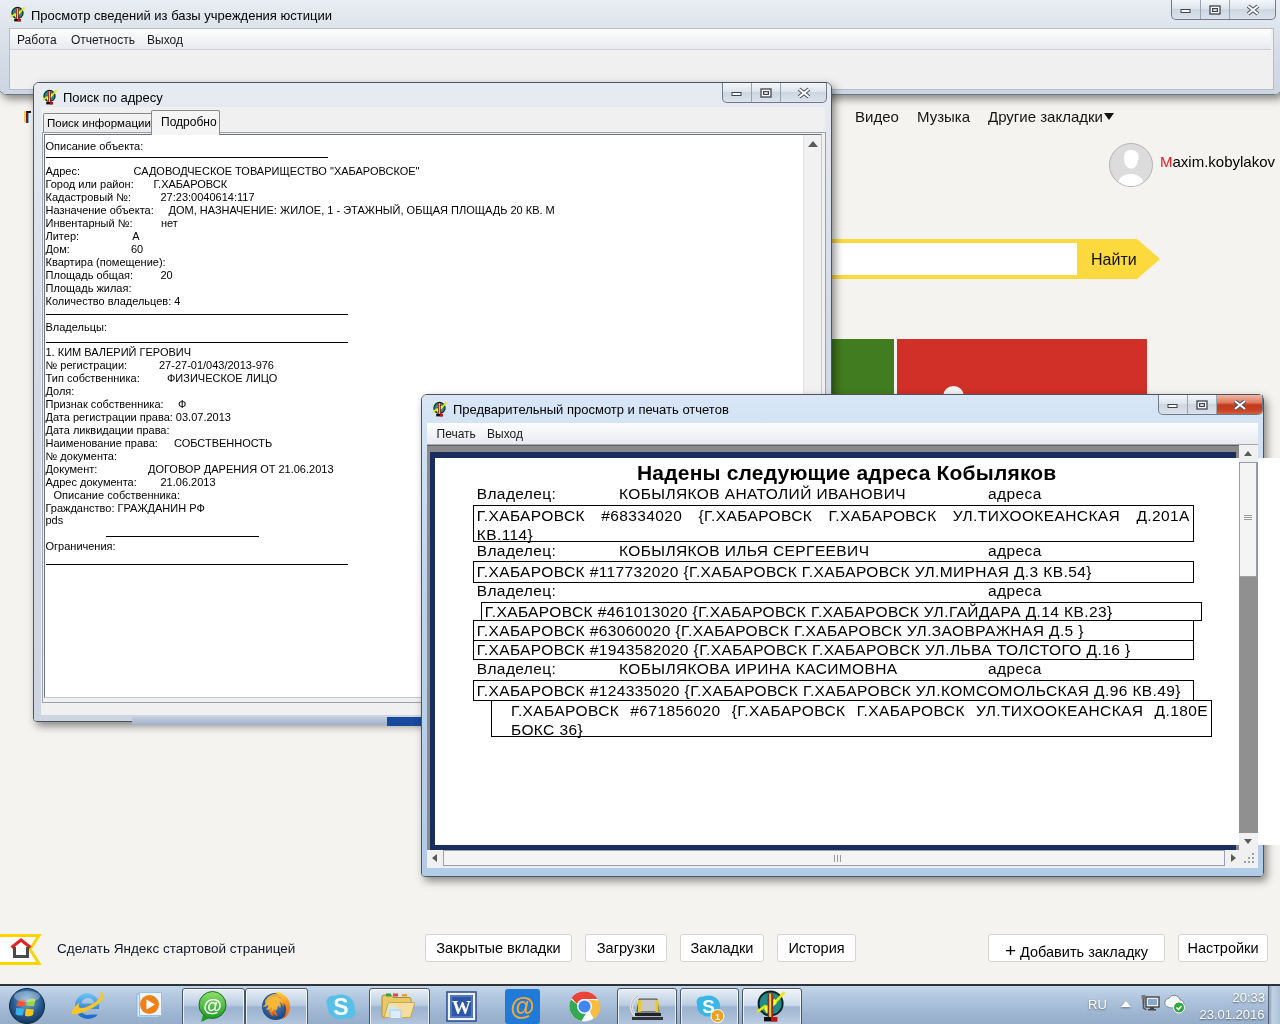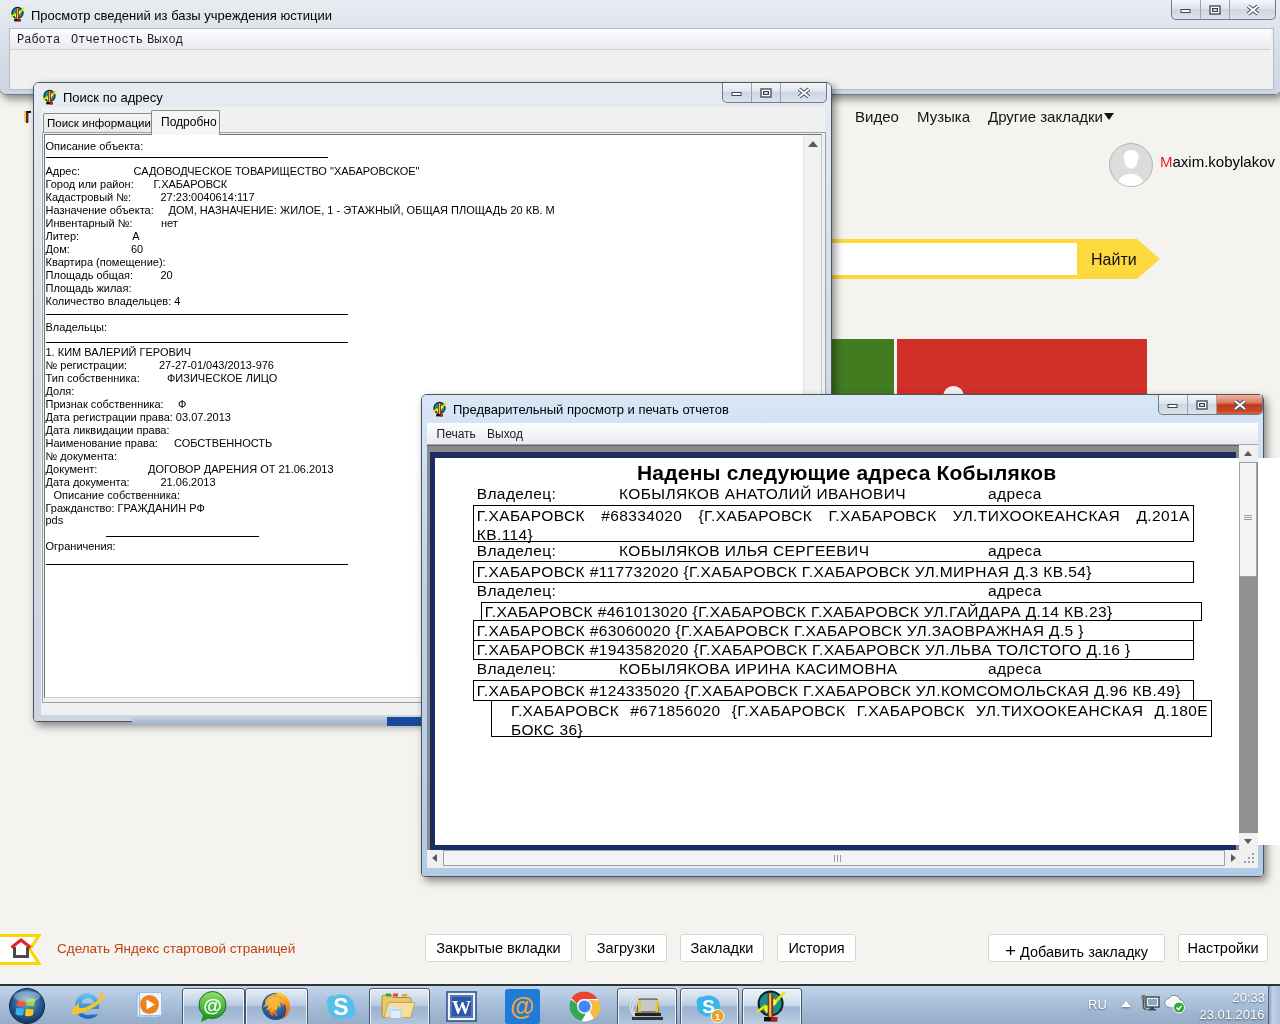--- a/index.html
+++ b/index.html
@@ -63,21 +63,21 @@
   <div class="abs" style="left:897px;top:339px;width:250px;height:60px;background:#d03028;"></div>
   <div class="abs" style="left:943px;top:386px;width:21px;height:13px;border-radius:11px 11px 0 0;background:#f2f2f2;"></div>
 
   <div class="abs" style="left:0px;top:934px;width:47px;height:31px;">
     <svg width="47" height="31" viewBox="0 0 47 31">
       <path d="M-3 1.5 L39 1.5 L30 15.5 L39 29.5 L-3 29.5 Z" fill="#fff" stroke="#fcd400" stroke-width="3"></path>
       <path d="M11.5 13.5 L21 6 L30.5 13.5" fill="none" stroke="#e82020" stroke-width="3"></path>
       <path d="M14.5 13 L14.5 22.5 L27.5 22.5 L27.5 13" fill="none" stroke="#4a4a4a" stroke-width="3"></path>
     </svg>
   </div>
-  <div class="abs" style="left:57px;top:941px;font-size:13.5px;color:#c2410c;">Сделать Яндекс стартовой страницей</div>
+  <div class="abs" style="left:57px;top:941px;font-size:13.5px;color:#0f172a;">Сделать Яндекс стартовой страницей</div>
   <div class="tbtn" style="left:425px;top:934px;width:147px;"><span>Закрытые вкладки</span></div>
   <div class="tbtn" style="left:585px;top:934px;width:82px;"><span>Загрузки</span></div>
   <div class="tbtn" style="left:680px;top:934px;width:84px;"><span>Закладки</span></div>
   <div class="tbtn" style="left:777px;top:934px;width:79px;"><span>История</span></div>
   <div class="tbtn" style="left:988px;top:934px;width:177px;"><span style="font-size:19px;position:relative;top:4.5px;font-weight:400;">+</span><span> Добавить закладку</span></div>
   <div class="tbtn" style="left:1178px;top:934px;width:90px;"><span>Настройки</span></div>
 </div>
 
 <div id="mainwin" class="win" style="left:-2px;top:-3px;width:1283px;height:96px;border-radius:0 0 9px 9px;border-color:#6b7785;">
   <div class="frame" style="background:linear-gradient(#e9edf3,#d4dce6 60%,#ccd5e1);border-radius:0 0 8px 8px;"></div>
@@ -105,21 +105,21 @@
         </svg>
       </div>
     <div class="cb">
         <svg width="13" height="11" viewBox="0 0 13 11">
           <path d="M1.5 1.5 L11.5 9.5 M11.5 1.5 L1.5 9.5" stroke="#465062" stroke-width="4"></path>
           <path d="M1.5 1.5 L11.5 9.5 M11.5 1.5 L1.5 9.5" stroke="#fff" stroke-width="2"></path>
         </svg>
       </div>
   </div>
   <div class="abs" style="left:10px;top:30px;width:1263px;height:60px;background:#f0f0f0;border:1px solid #b8bcc4;"></div>
-  <div class="menubar" style="left:11px;top:31px;width:1261px;height:20px;font-family:Liberation Mono, monospace;">
+  <div class="menubar" style="left:11px;top:31px;width:1261px;height:20px;">
     <span style="left:7px;">Работа</span>
     <span style="left:61px;">Отчетность</span>
     <span style="left:137px;">Выход</span>
   </div>
 </div>
 
 <div id="searchwin" class="win" style="left:33px;top:82px;width:797px;height:638px;">
   <div class="frame" style="background:linear-gradient(#e7ebf2,#d2dae5 40%,#ccd5e1);"></div>
   <div class="abs" style="left:8px;top:6px;width:16px;height:16px;"><svg width="16" height="16" viewBox="0 0 16 16">
 <circle cx="7.5" cy="7" r="5.6" fill="#1e8c8a" stroke="#0a2020" stroke-width="1.1"></circle>
@@ -194,21 +194,21 @@
     <div class="ln" style="left:0.5px;top:251.7px;">Доля:</div>
     <div class="ln" style="left:0.5px;top:264.6px;">Признак собственника:</div>
     <div class="lv" style="left:133px;top:264.6px;">Ф</div>
     <div class="ln" style="left:0.5px;top:277.5px;">Дата регистрации права: 03.07.2013</div>
     <div class="ln" style="left:0.5px;top:290.4px;">Дата ликвидации права:</div>
     <div class="ln" style="left:0.5px;top:303.3px;">Наименование права:</div>
     <div class="lv" style="left:129px;top:303.3px;">СОБСТВЕННОСТЬ</div>
     <div class="ln" style="left:0.5px;top:316.3px;">№ документа:</div>
     <div class="ln" style="left:0.5px;top:329.2px;">Документ:</div>
     <div class="lv" style="left:103px;top:329.2px;">ДОГОВОР ДАРЕНИЯ ОТ 21.06.2013</div>
-    <div class="ln" style="left:0.5px;top:342.1px;">Дата документа:</div>
+    <div class="ln" style="left:0.5px;top:342.1px;">Адрес документа:</div>
     <div class="lv" style="left:115.5px;top:342.1px;">21.06.2013</div>
     <div class="ln" style="left:0.5px;top:355px;margin-left:8px;">Описание собственника:</div>
     <div class="ln" style="left:0.5px;top:368px;">Гражданство: ГРАЖДАНИН РФ</div>
     <div class="ln" style="left:0.5px;top:380.9px;">pds</div>
     <div class="ln" style="left:0.5px;top:406.7px;">Ограничения:</div>
     <div class="sep" style="left:1px;top:23.5px;width:282px;"></div>
     <div class="sep" style="left:1px;top:180px;width:302px;"></div>
     <div class="sep" style="left:1px;top:208px;width:302px;"></div>
     <div class="sep" style="left:61px;top:402px;width:153px;"></div>
     <div class="sep" style="left:1px;top:430px;width:302px;"></div>

